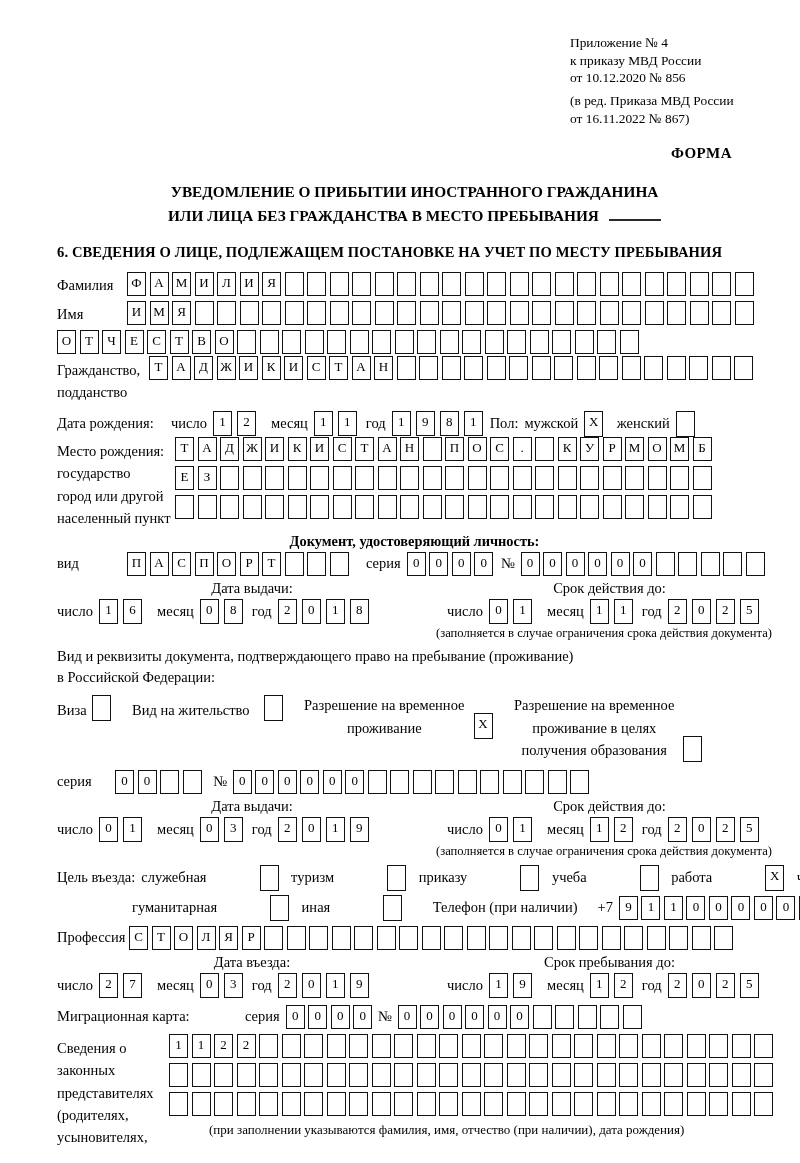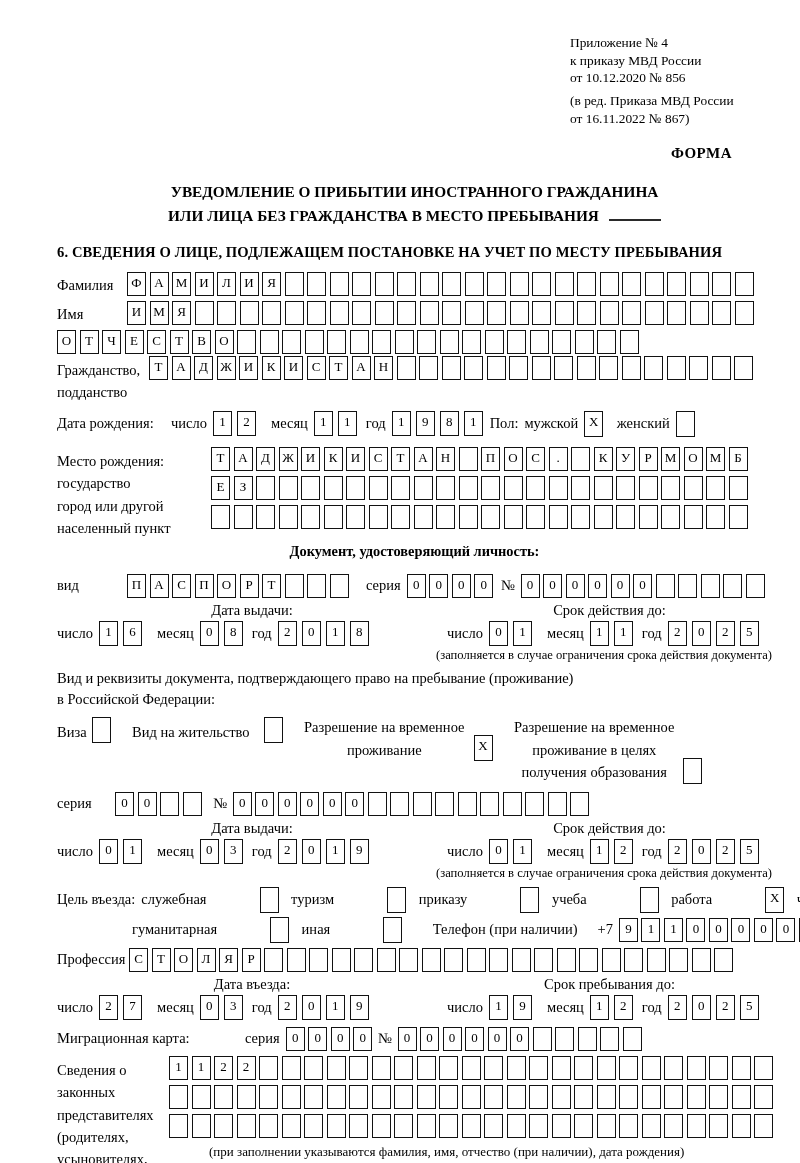--- a/index.html
+++ b/index.html
@@ -237,21 +237,21 @@
     <span class="dlab">мужской</span>
     <span class="cells cbx">
         <span class="cell">X</span>
       </span>
     <span class="mlab">женский</span>
     <span class="cells cbx">
         <span class="cell"></span>
       </span>
   </div>
 
-  <div class="frow" style="margin-top:10px;gap:36px;">
+  <div class="frow" style="margin-top:0;">
     <span class="flabel w118 lblock">
         <div>Место рождения:</div>
         <div>государство</div>
         <div>город или другой</div>
         <div>населенный пункт</div>
       </span>
     <span>
       <span class="cells rowgap" style="display:flex;">
           <span class="cell">Т</span>
           <span class="cell">А</span>
@@ -328,21 +328,21 @@
           <span class="cell"></span>
           <span class="cell"></span>
           <span class="cell"></span>
           <span class="cell"></span>
         </span>
     </span>
   </div>
 
   <div class="dochead">Документ, удостоверяющий личность:</div>
 
-  <div class="frow vcenter" style="margin-top:14px;">
+  <div class="frow vcenter" style="margin-top:2px;">
     <span class="flabel w70" style="padding-top:0;">вид</span>
     <span class="cells">
         <span class="cell">П</span>
         <span class="cell">А</span>
         <span class="cell">С</span>
         <span class="cell">П</span>
         <span class="cell">О</span>
         <span class="cell">Р</span>
         <span class="cell">Т</span>
         <span class="cell"></span>

